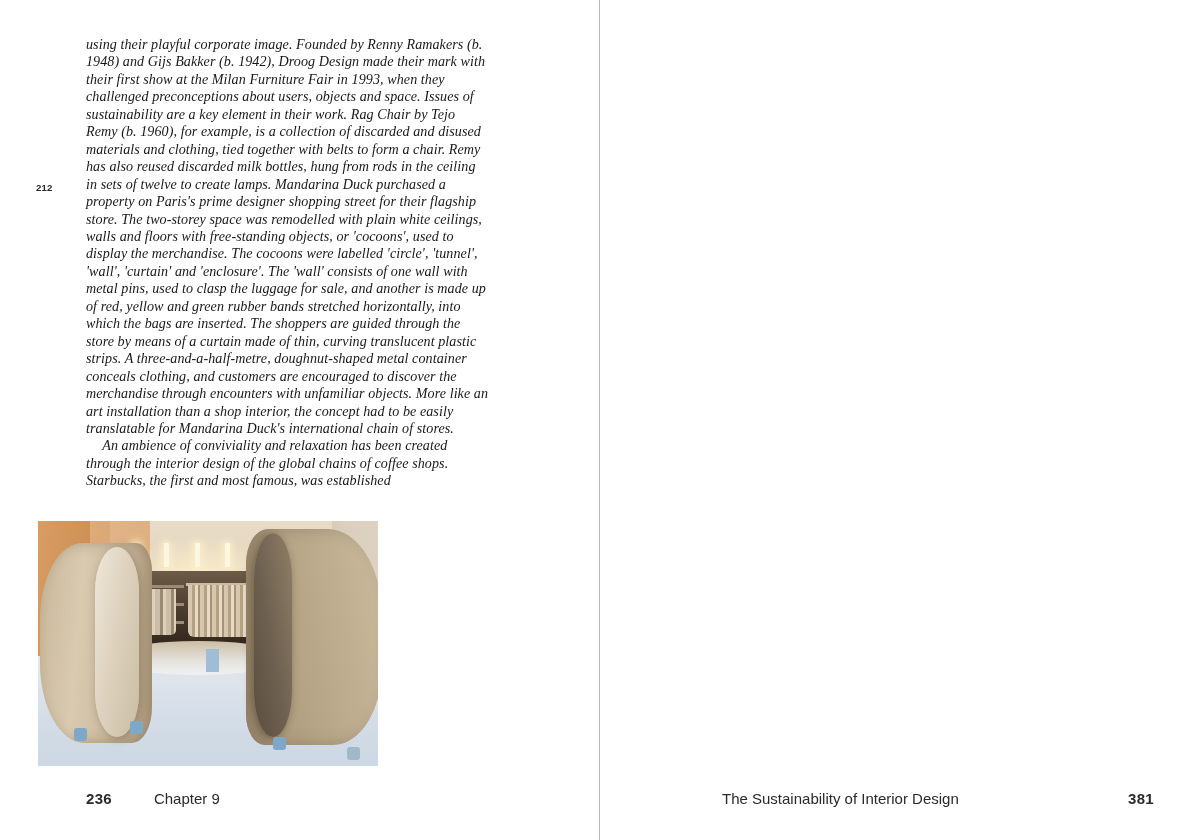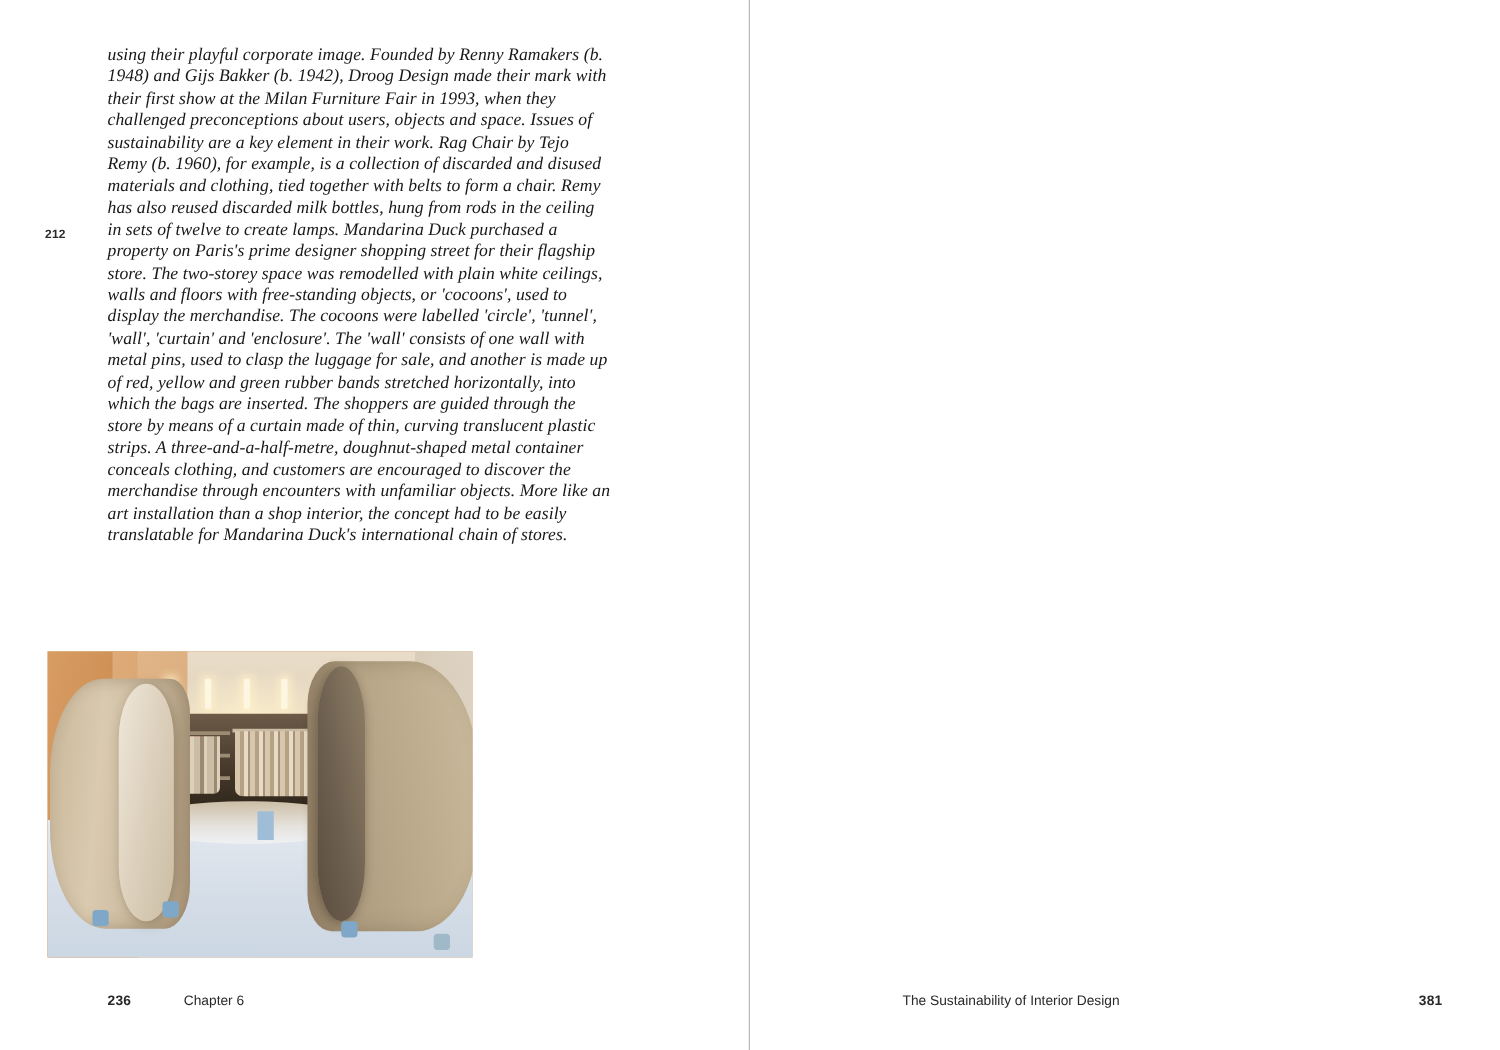--- a/index.html
+++ b/index.html
@@ -171,39 +171,40 @@
     line-height:12.1px;
     color:#2a2a2a;
   }
   .caption b { font-weight:700; }
   .cap-212 { left:398px; top:660px; width:104px; }
 
   
   .footer {
     position:absolute; bottom:33px;
     font-family:"Liberation Sans", sans-serif;
-    font-size:11px;
+    font-size:15px;
     color:#2a2a2a;
   }
   .footer .pgnum { font-weight:700; letter-spacing:0.02em; }
   .foot-left  { left:86px; display:flex; gap:42px; align-items:baseline; }
   .foot-right { right:46px; display:flex; gap:0; align-items:flex-start;
                 width:432px; justify-content:space-between; }
 </style>
 </head>
 <body>
 
 <div class="spread">
 
   <div class="page page-left">
 
     <div class="marginref marginref-212">212</div>
 
     <div class="col-left bodytext">
       <p>using their playful corporate image. Founded by Renny Ramakers (b. 1948) and Gijs Bakker (b. 1942), Droog Design made their mark with their first show at the Milan Furniture Fair in 1993, when they challenged preconceptions about users, objects and space. Issues of sustainability are a key element in their work. Rag Chair by Tejo Remy (b. 1960), for example, is a collection of discarded and disused materials and clothing, tied together with belts to form a chair. Remy has also reused discarded milk bottles, hung from rods in the ceiling in sets of twelve to create lamps. Mandarina Duck purchased a property on Paris's prime designer shopping street for their flagship store. The two-storey space was remodelled with plain white ceilings, walls and floors with free-standing objects, or 'cocoons', used to display the merchandise. The cocoons were labelled 'circle', 'tunnel', 'wall', 'curtain' and 'enclosure'. The 'wall' consists of one wall with metal pins, used to clasp the luggage for sale, and another is made up of red, yellow and green rubber bands stretched horizontally, into which the bags are inserted. The shoppers are guided through the store by means of a curtain made of thin, curving translucent plastic strips. A three-and-a-half-metre, doughnut-shaped metal container conceals clothing, and customers are encouraged to discover the merchandise through encounters with unfamiliar objects. More like an art installation than a shop interior, the concept had to be easily translatable for Mandarina Duck's international chain of stores.</p>
+      <p class="indent">An ambience of conviviality and relaxation has been created through the interior design of the global chains of coffee shops. Starbucks, the first and most famous, was established</p>
     </div>
 
     <div class="figure fig-212">
       <div class="room-bg"></div>
       <div class="wall-left"></div>
       <div class="wall-left-2"></div>
       <div class="wall-right"></div>
       <div class="floor"></div>
       <div class="ceil-glow"></div>
       <div class="strip-lights">
@@ -230,21 +231,21 @@
       <div class="doorR"></div>
       <div class="caster c1"></div>
       <div class="caster c2"></div>
       <div class="caster c3"></div>
       <div class="caster c4"></div>
     </div>
 
 
     <div class="footer foot-left">
       <span class="pgnum">236</span>
-      <span>Chapter 6</span>
+      <span>Chapter 9</span>
     </div>
   </div>
 
   <div class="page page-right">
 
     <div class="footer foot-right">
       <span>The Sustainability of Interior Design</span>
       <span class="pgnum">381</span>
     </div>
   </div>

